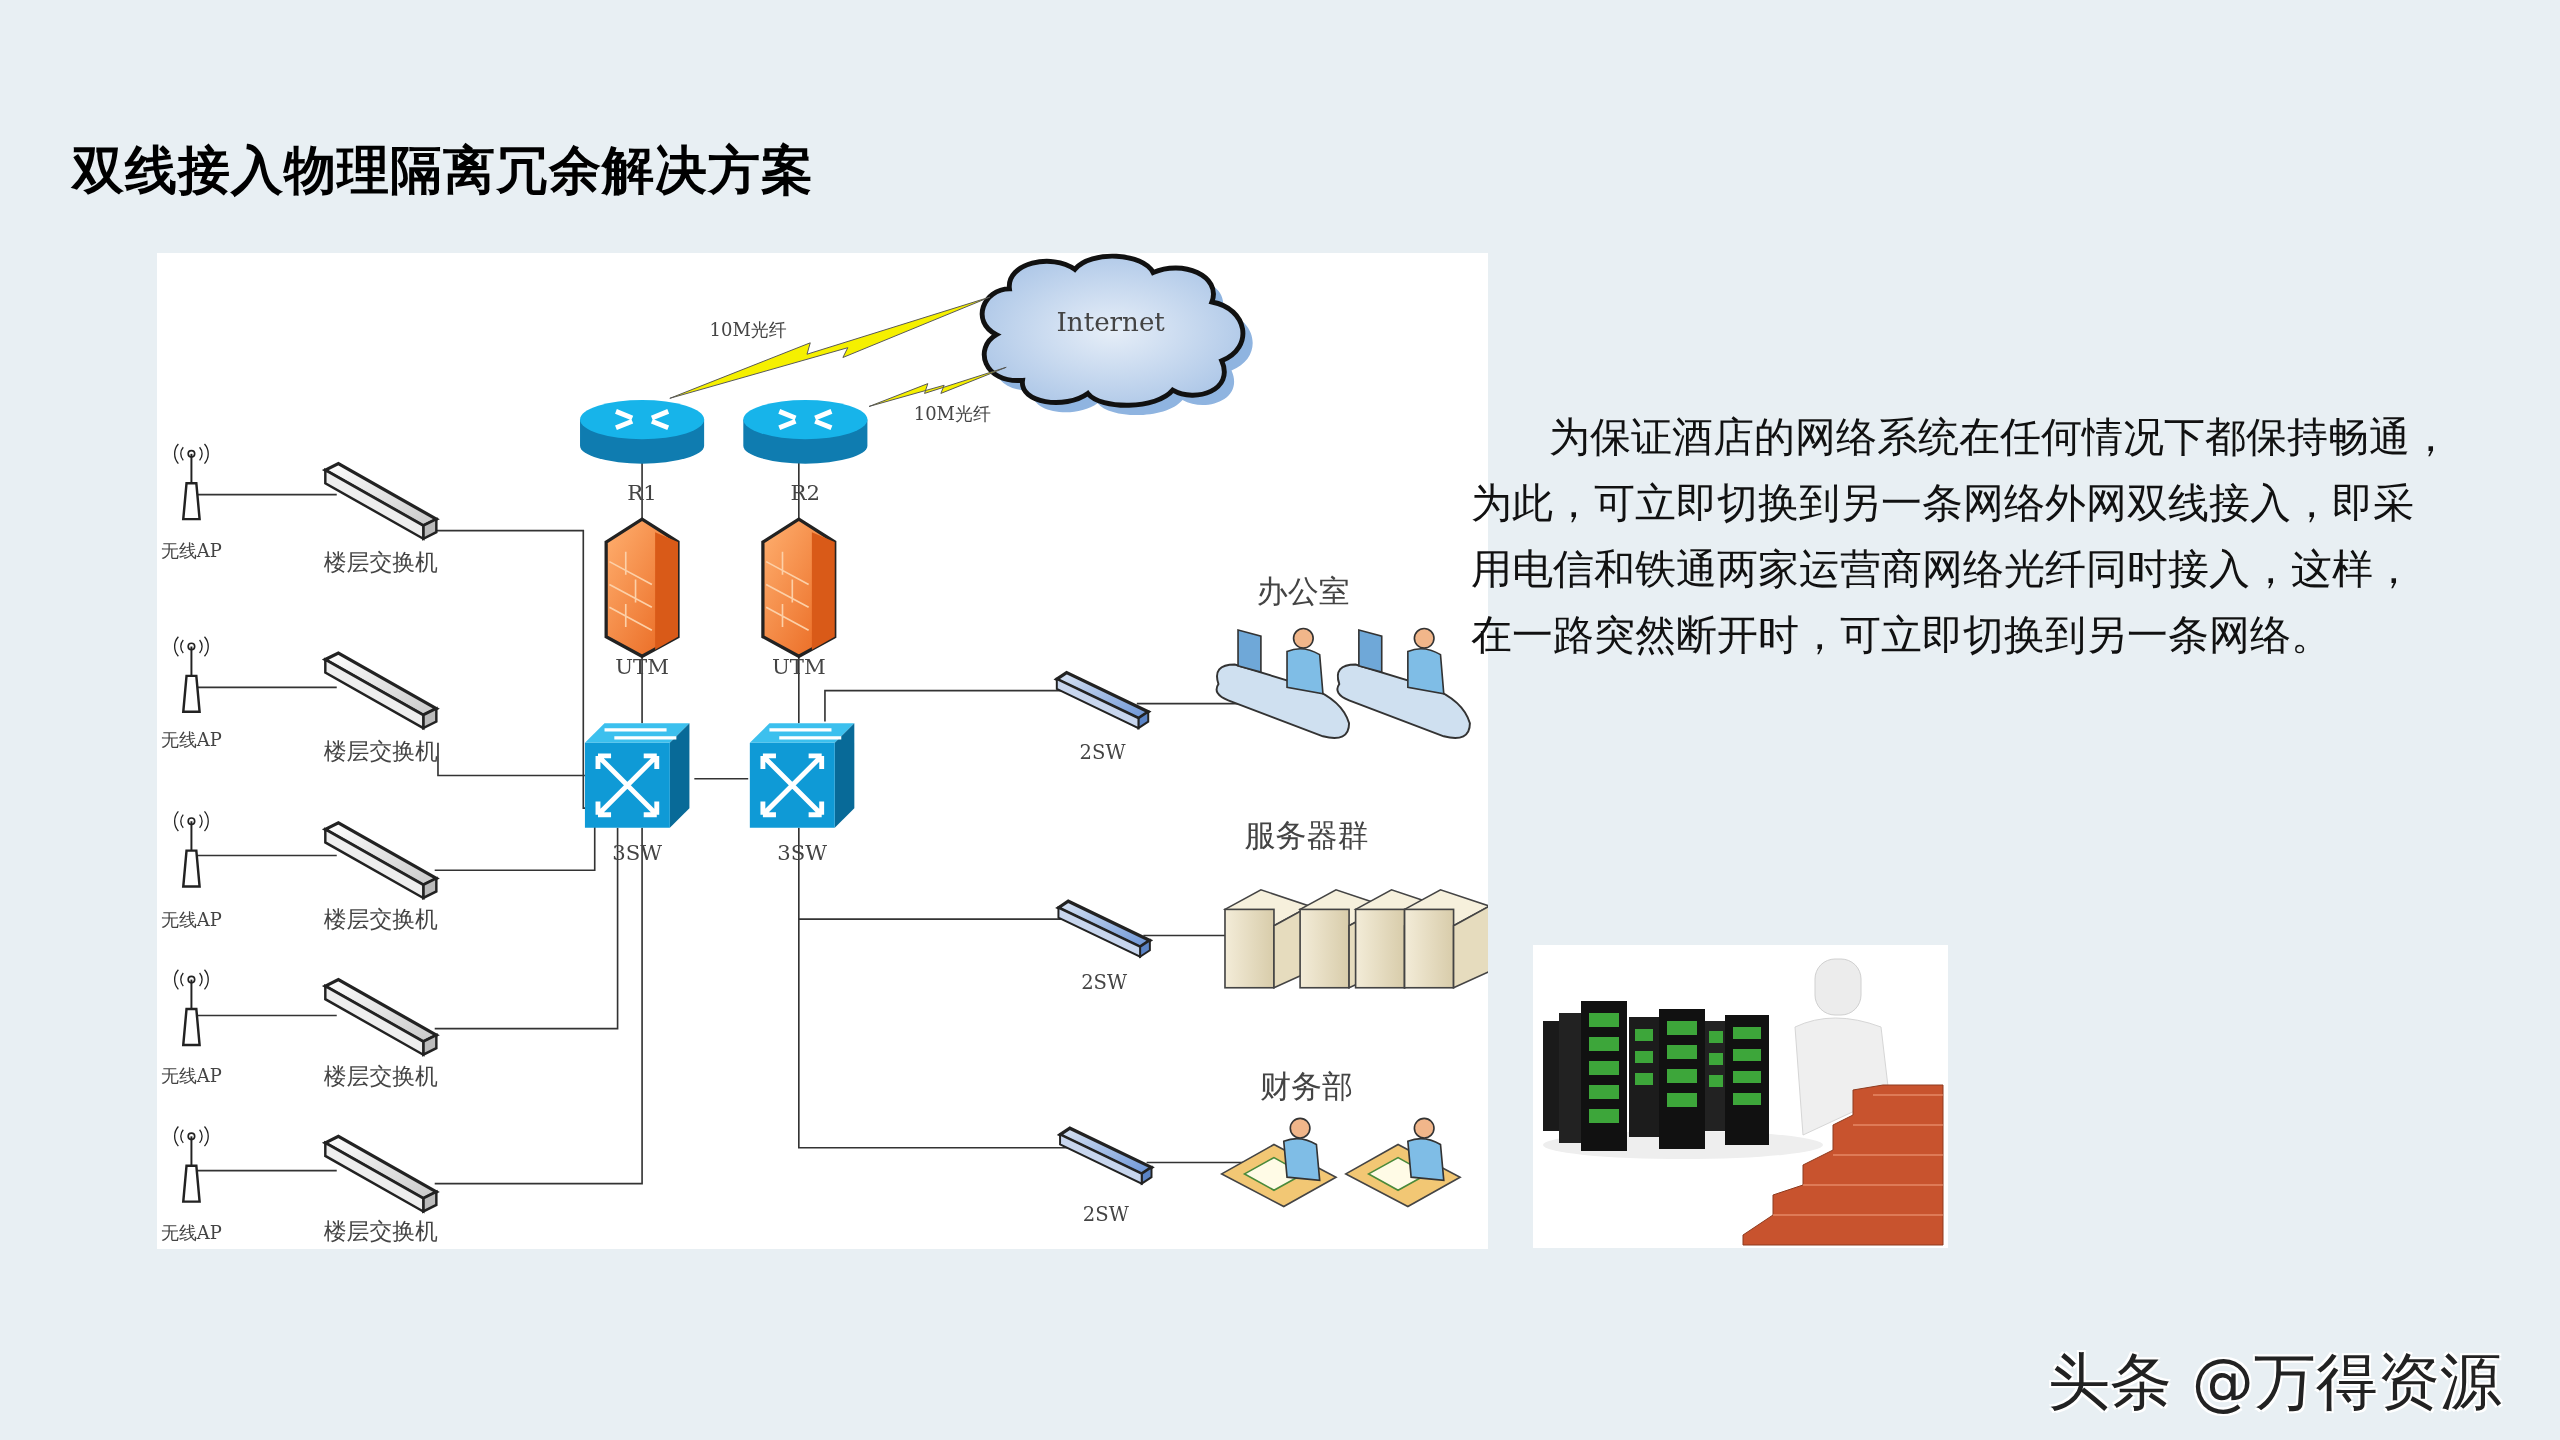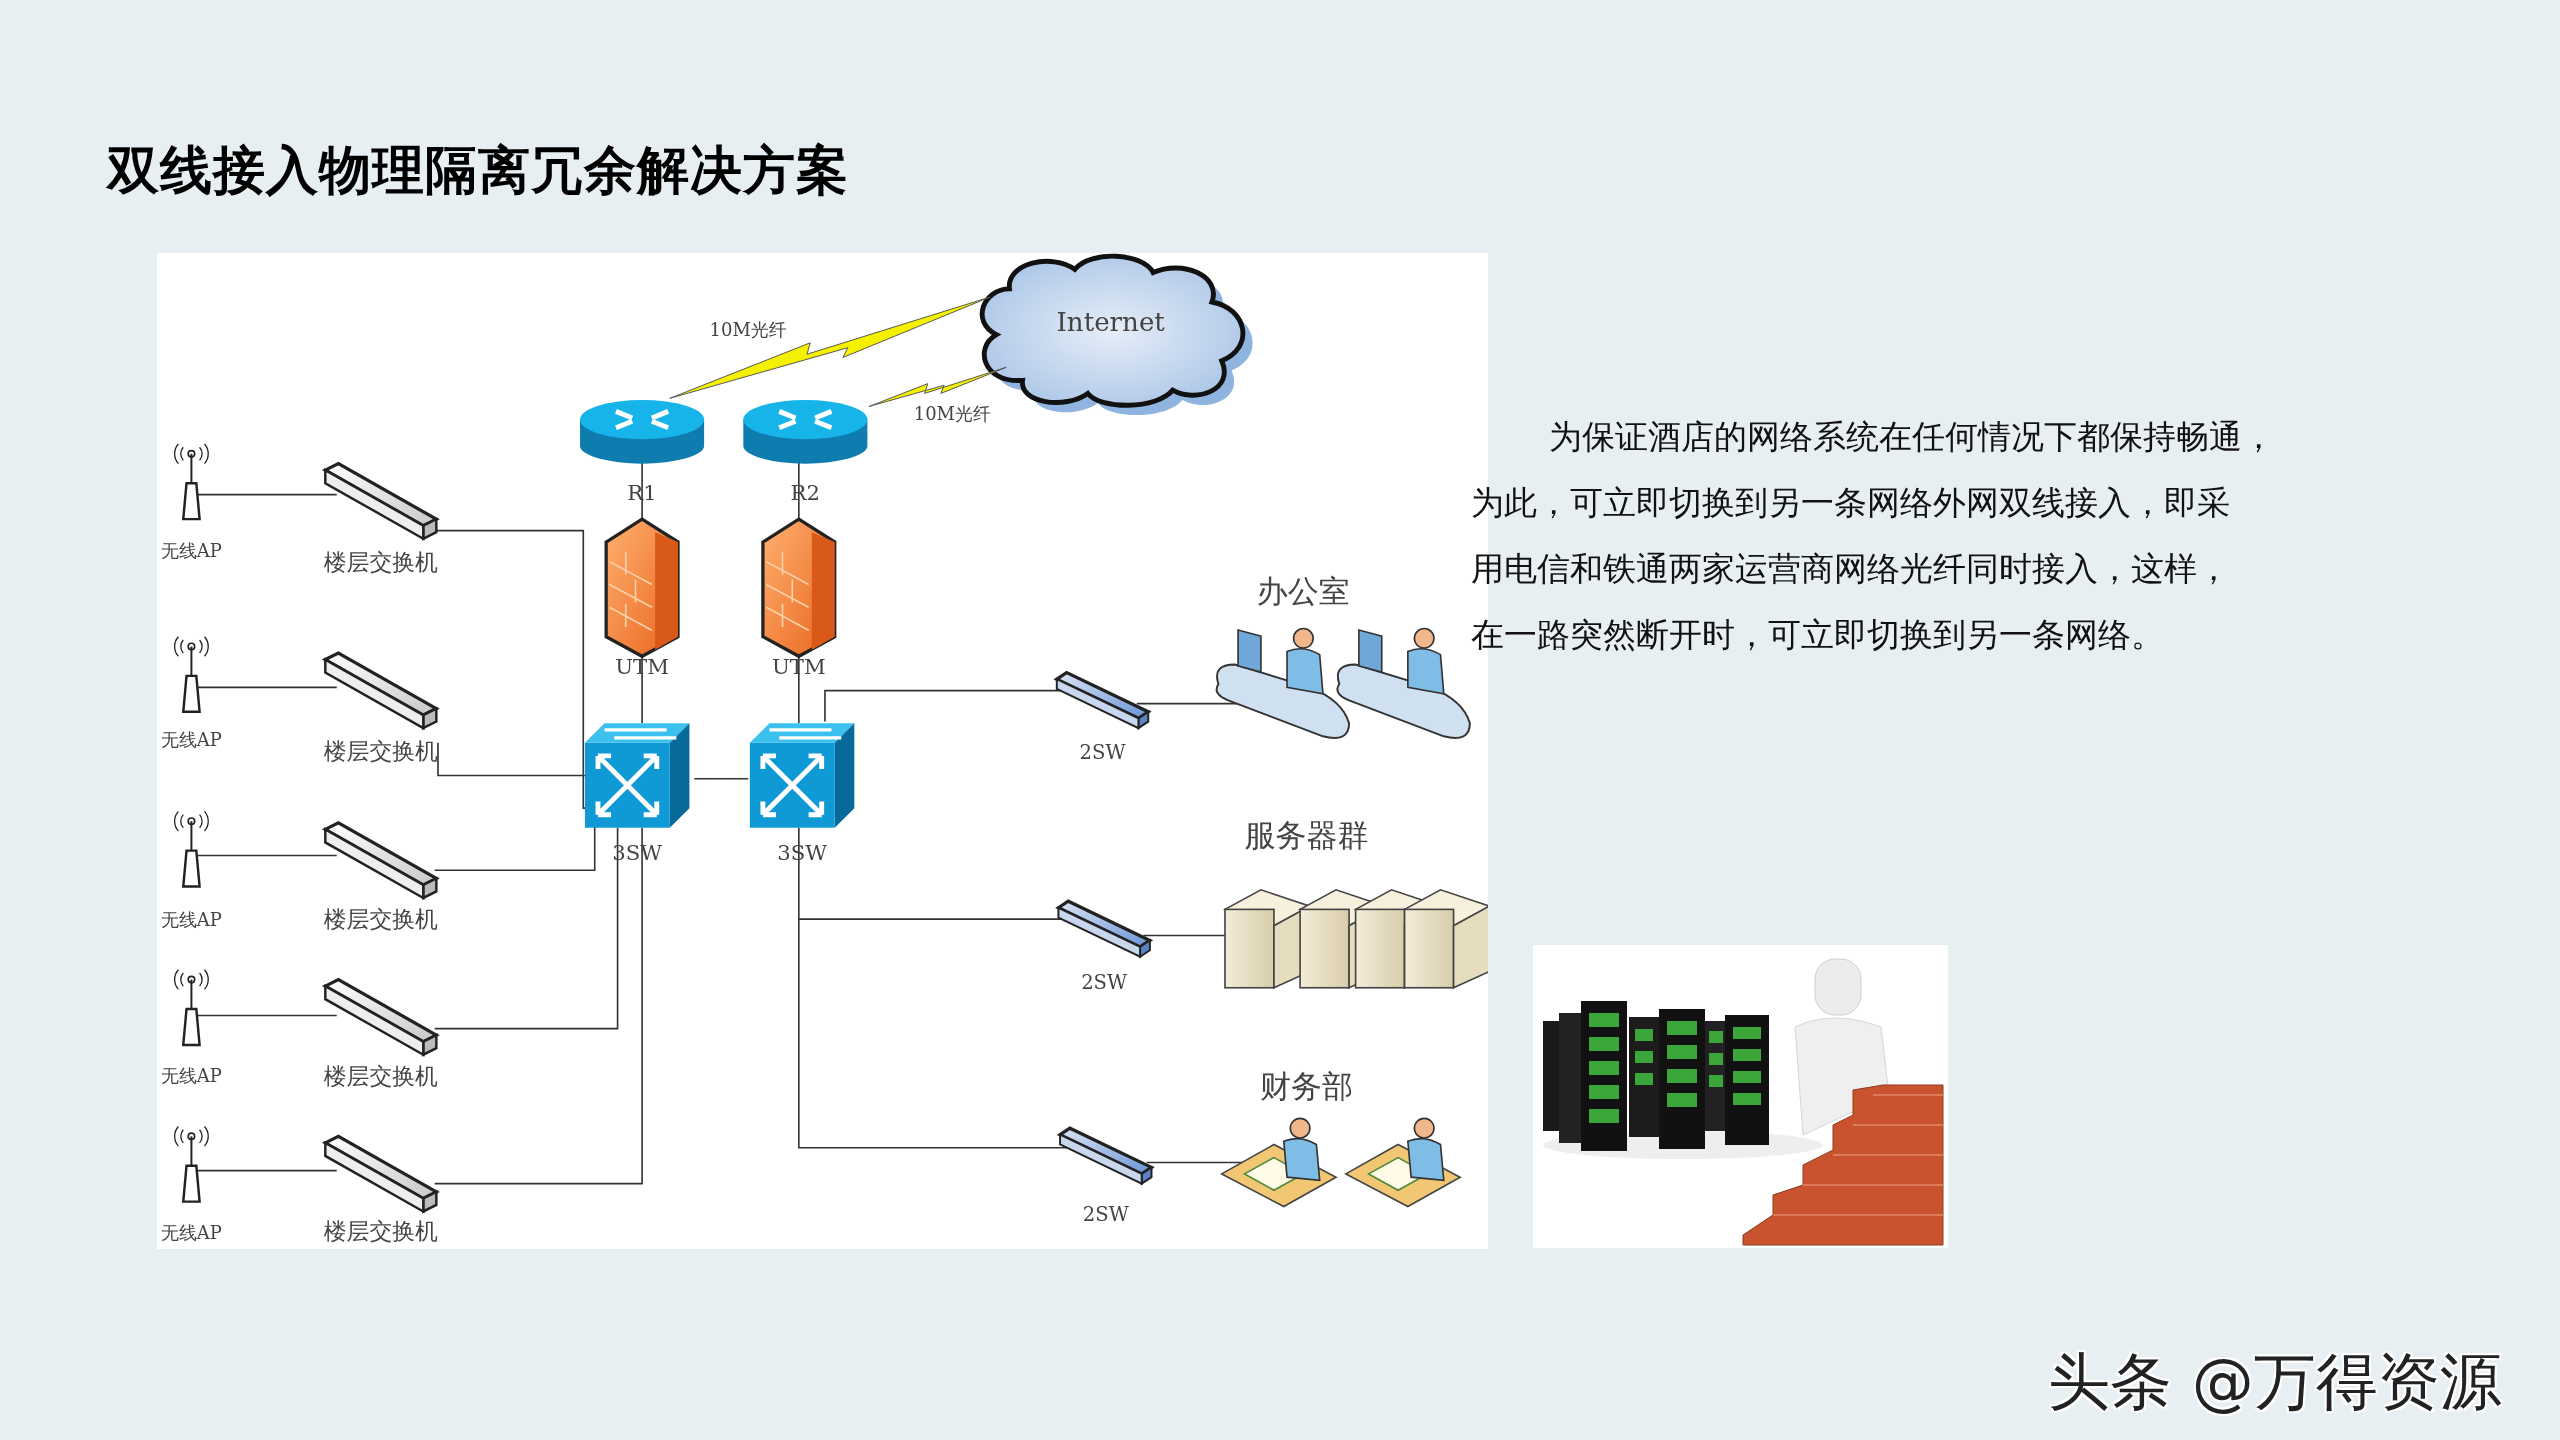--- a/index.html
+++ b/index.html
@@ -1,22 +1,22 @@
 <!DOCTYPE html>
 <html><head>
 <meta charset="utf-8">
 <style>
   html, body { margin:0; padding:0; }
   body { width:2560px; height:1440px; background:#e8eff3; position:relative; overflow:hidden;
          font-family:"DejaVu Sans","Liberation Sans",sans-serif; }
-  .title { position:absolute; left:72px; top:136px; font-size:52px; font-weight:bold; color:#000; letter-spacing:1px;margin-left:35px; }
+  .title { position:absolute; left:72px; top:136px; font-size:52px; font-weight:bold; color:#000; letter-spacing:1px; }
   .diagram { position:absolute; left:157px; top:253px; width:1331px; height:996px; background:#fff; }
   .diagram svg { width:100%; height:100%; display:block; }
   .dtext { font-family:"DejaVu Serif","Liberation Serif",serif; fill:#444; }
-  .body-text { position:absolute; left:1471px; top:404px; width:1000px; font-size:33px; line-height:66px; color:#111; }
+  .body-text { position:absolute; left:1471px; top:404px; width:1000px; font-size:41px; line-height:66px; color:#111; }
   .body-text .line { display:block; white-space:nowrap; }
   .body-text .indent { padding-left:78px; }
   .body-text b { font-weight:normal; }
   .photo { position:absolute; left:1533px; top:945px; width:415px; height:303px; background:#fff; overflow:hidden; }
   .photo svg { width:100%; height:100%; display:block; }
   .watermark { position:absolute; left:2048px; top:1340px; font-size:62px; color:#222;
                text-shadow: 2px 2px 0 #fff, -2px -2px 0 #fff, 2px -2px 0 #fff, -2px 2px 0 #fff; }
 </style>
 </head>
 <body>

